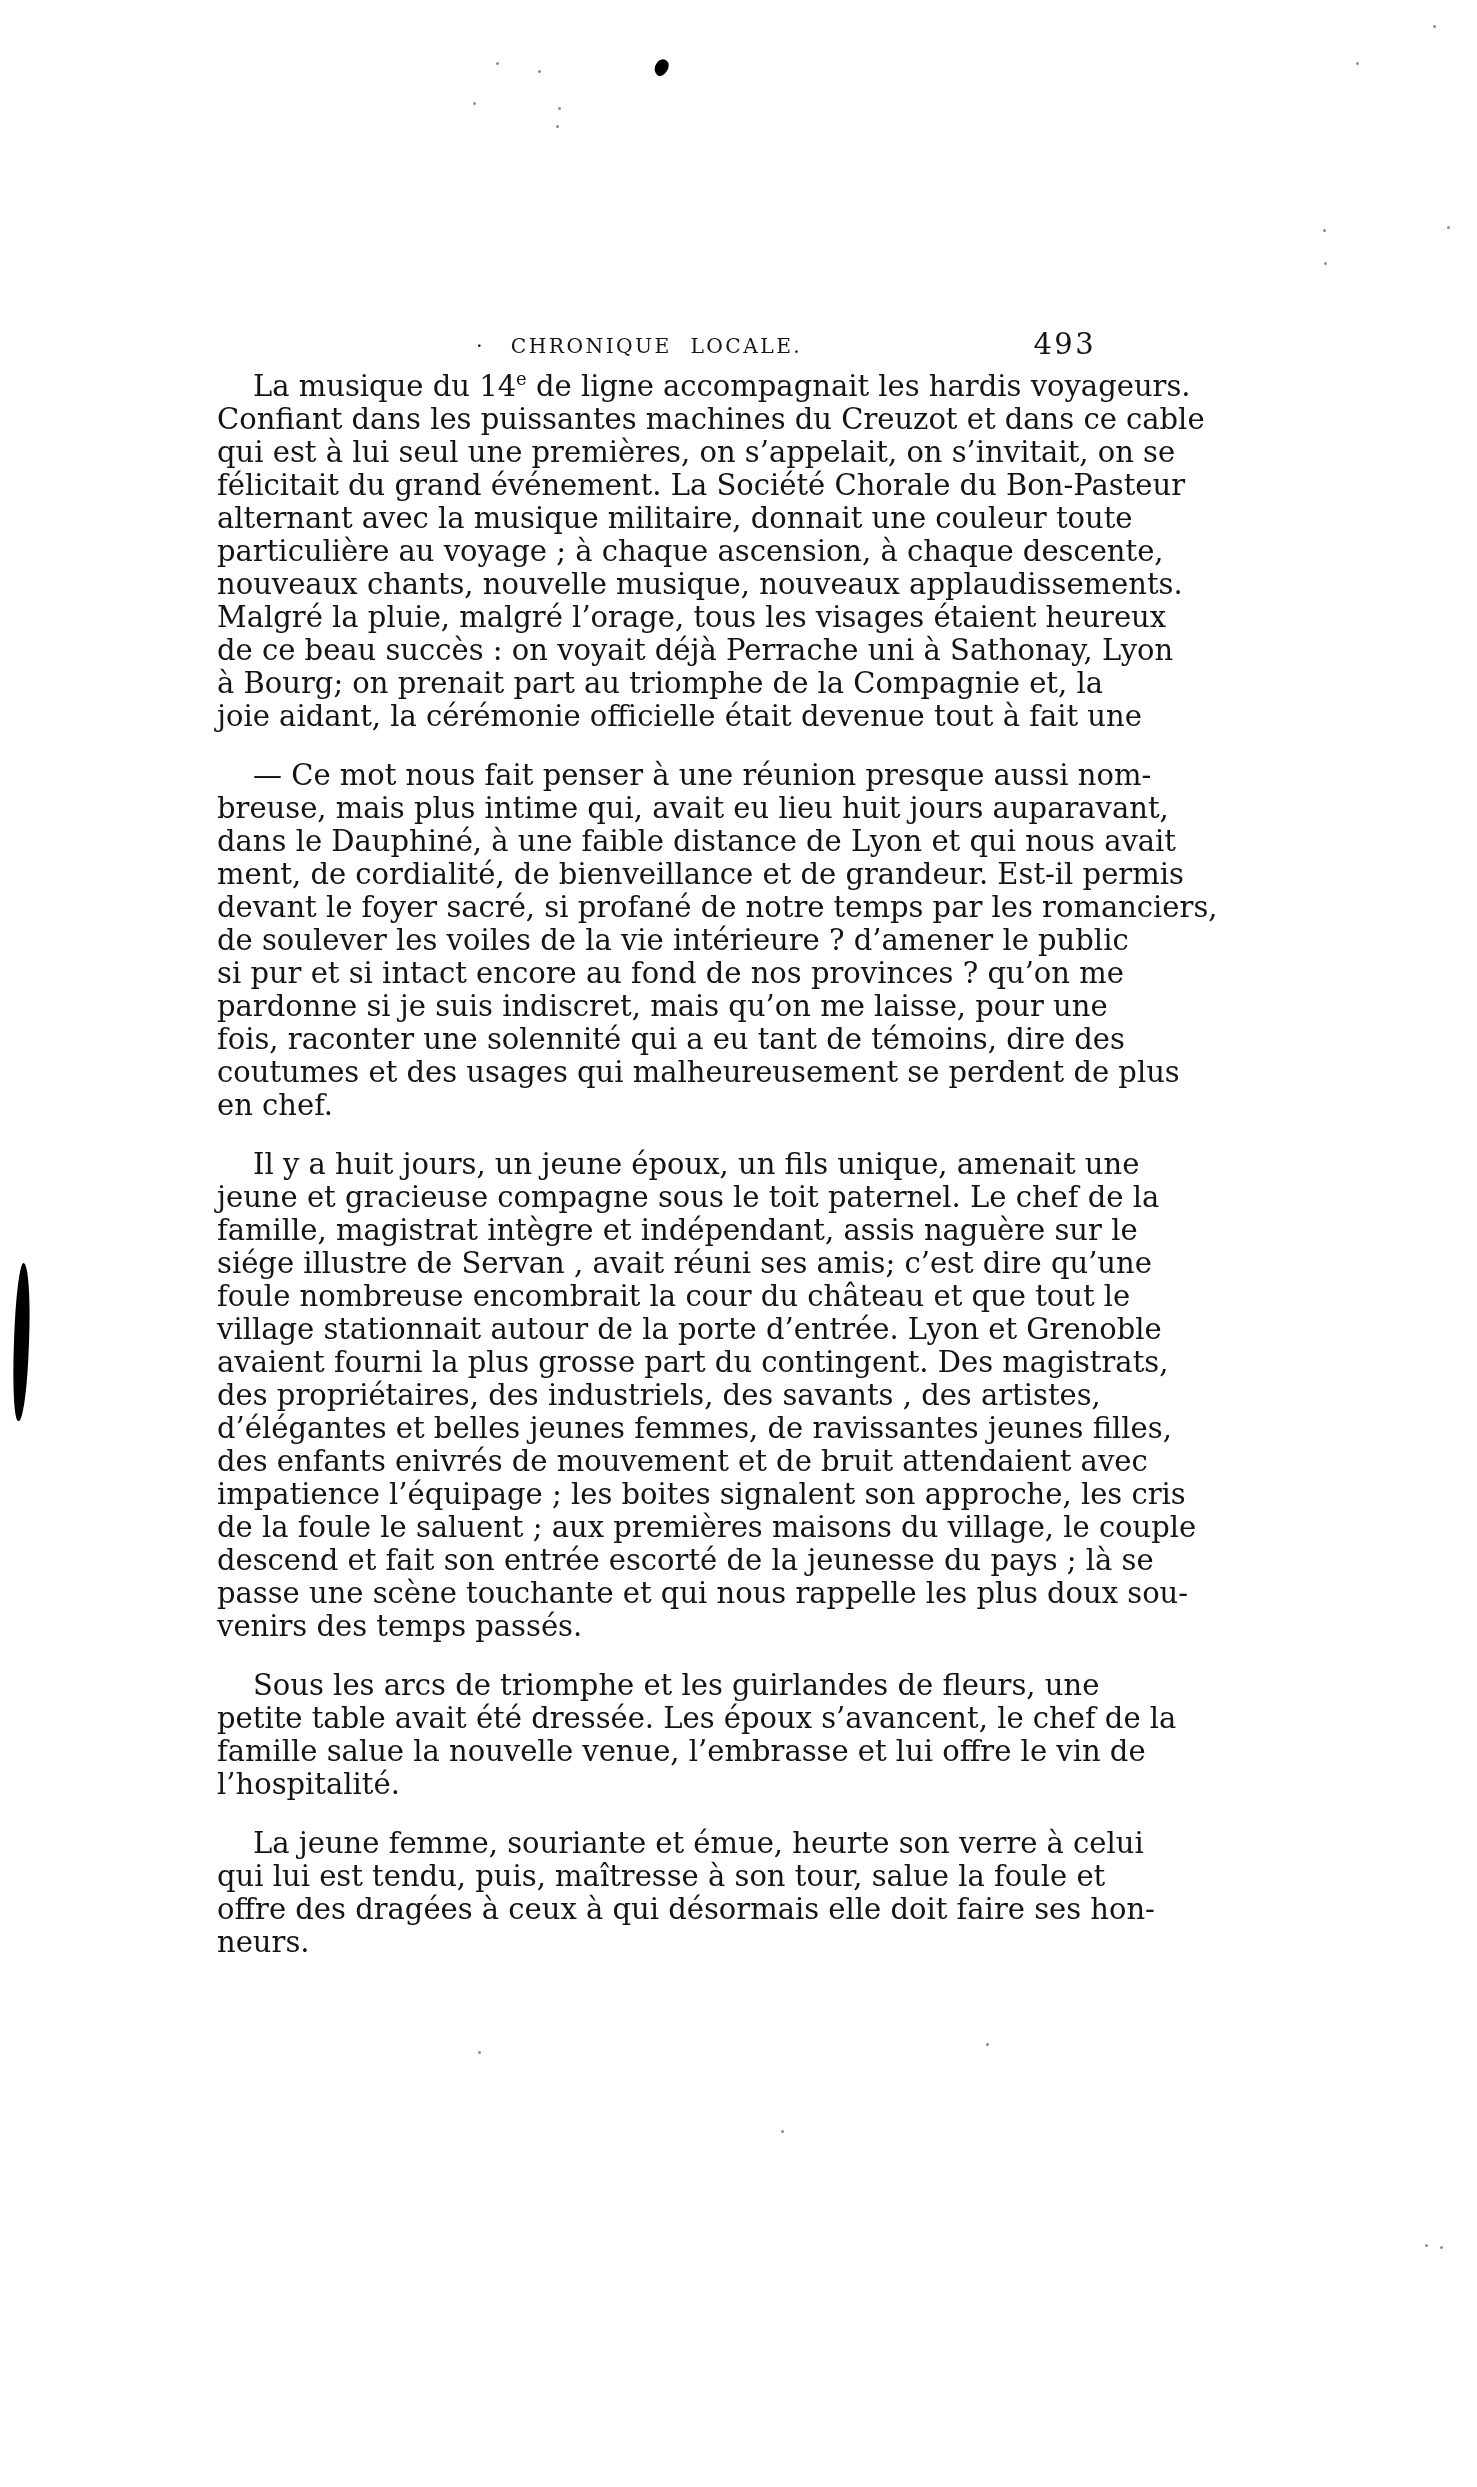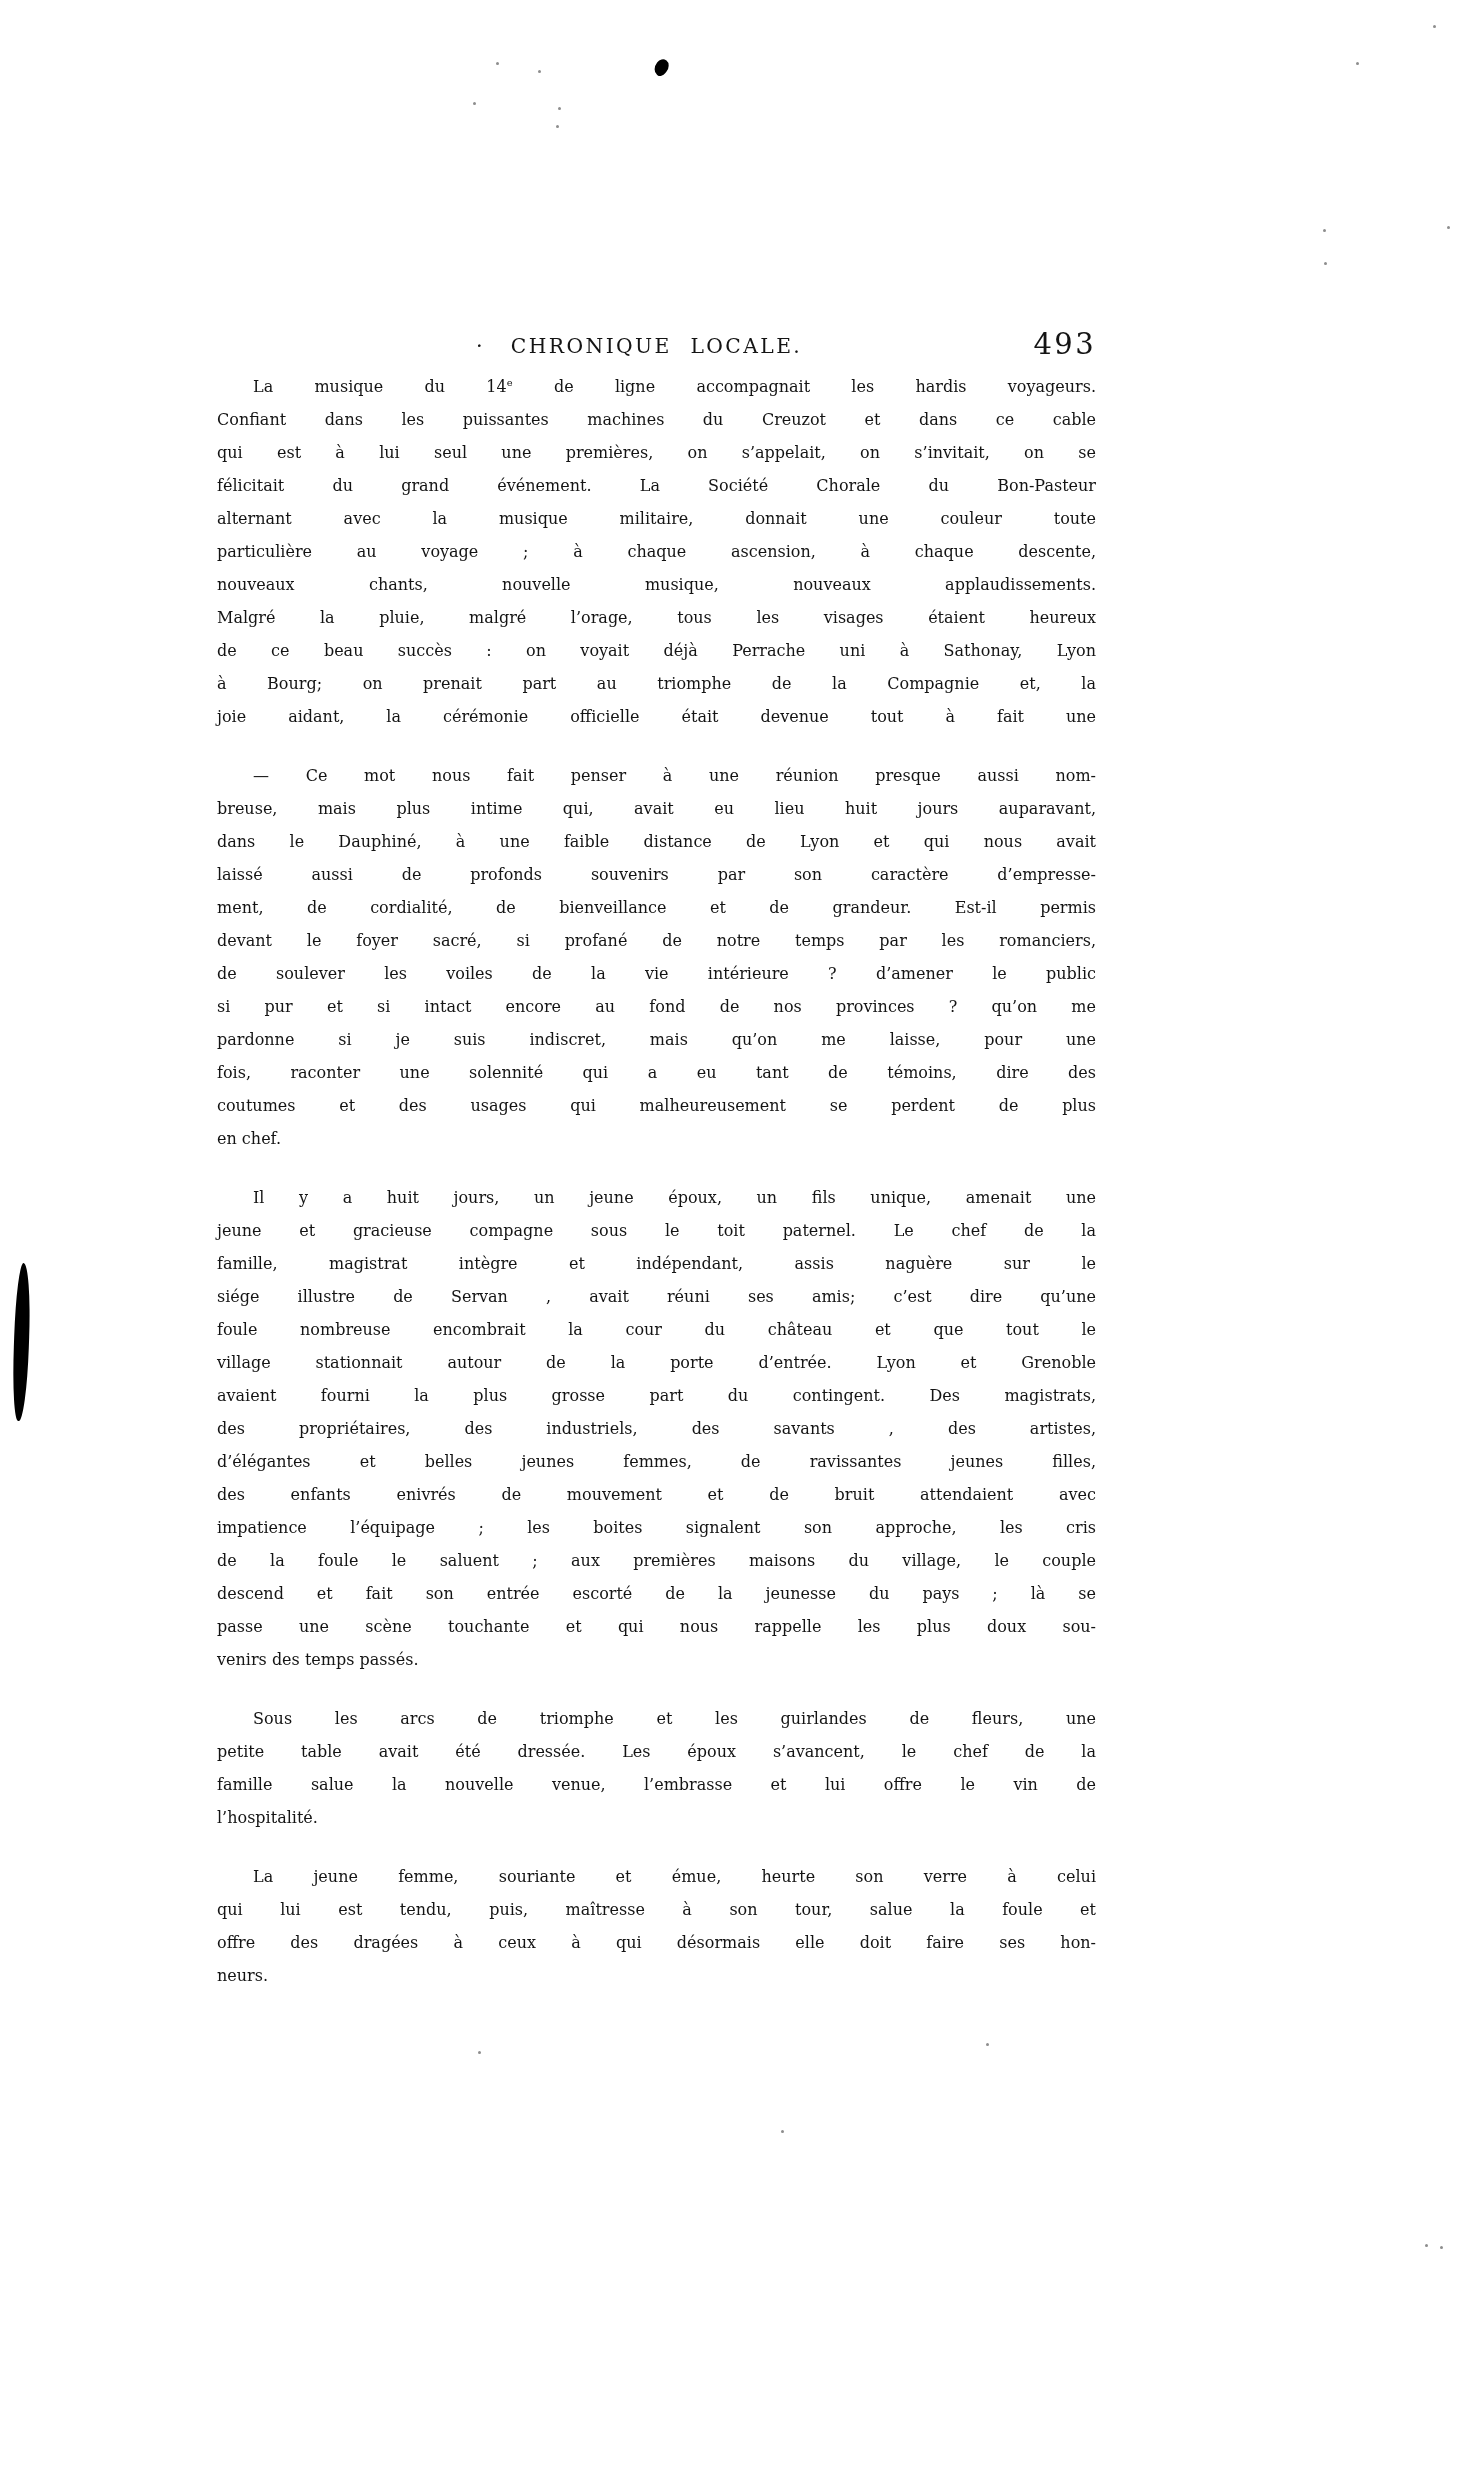--- a/index.html
+++ b/index.html
@@ -44,21 +44,21 @@
     letter-spacing: 2.4px;
     line-height: 36px;
   }
 
   
   .text-block {
     position: absolute;
     left: 217px;
     top: 370px;
     width: 879px;
-    font-size: 16px;
+    font-size: 29px;
     line-height: 33px;
   }
   .para { margin: 0; }
   .para + .para { margin-top: 26px; }
   .line {
     height: 33px;
     text-align: justify;
     text-align-last: justify;
     white-space: nowrap;
   }
@@ -117,21 +117,20 @@
         <div class="line">nouveaux chants, nouvelle musique, nouveaux applaudissements.</div>
         <div class="line">Malgré la pluie, malgré l’orage, tous les visages étaient heureux</div>
         <div class="line">de ce beau succès : on voyait déjà Perrache uni à Sathonay, Lyon</div>
         <div class="line">à Bourg; on prenait part au triomphe de la Compagnie et, la</div>
         <div class="line">joie aidant, la cérémonie officielle était devenue tout à fait une</div>
       </div>
       <div class="para">
         <div class="line indent">— Ce mot nous fait penser à une réunion presque aussi nom-</div>
         <div class="line">breuse, mais plus intime qui, avait eu lieu huit jours auparavant,</div>
         <div class="line">dans le Dauphiné, à une faible distance de Lyon et qui nous avait</div>
-        <div class="line">laissé aussi de profonds souvenirs par son caractère d’empresse-</div>
         <div class="line">ment, de cordialité, de bienveillance et de grandeur. Est-il permis</div>
         <div class="line">devant le foyer sacré, si profané de notre temps par les romanciers,</div>
         <div class="line">de soulever les voiles de la vie intérieure ? d’amener le public</div>
         <div class="line">si pur et si intact encore au fond de nos provinces ? qu’on me</div>
         <div class="line">pardonne si je suis indiscret, mais qu’on me laisse, pour une</div>
         <div class="line">fois, raconter une solennité qui a eu tant de témoins, dire des</div>
         <div class="line">coutumes et des usages qui malheureusement se perdent de plus</div>
         <div class="line last">en chef.</div>
       </div>
       <div class="para">

